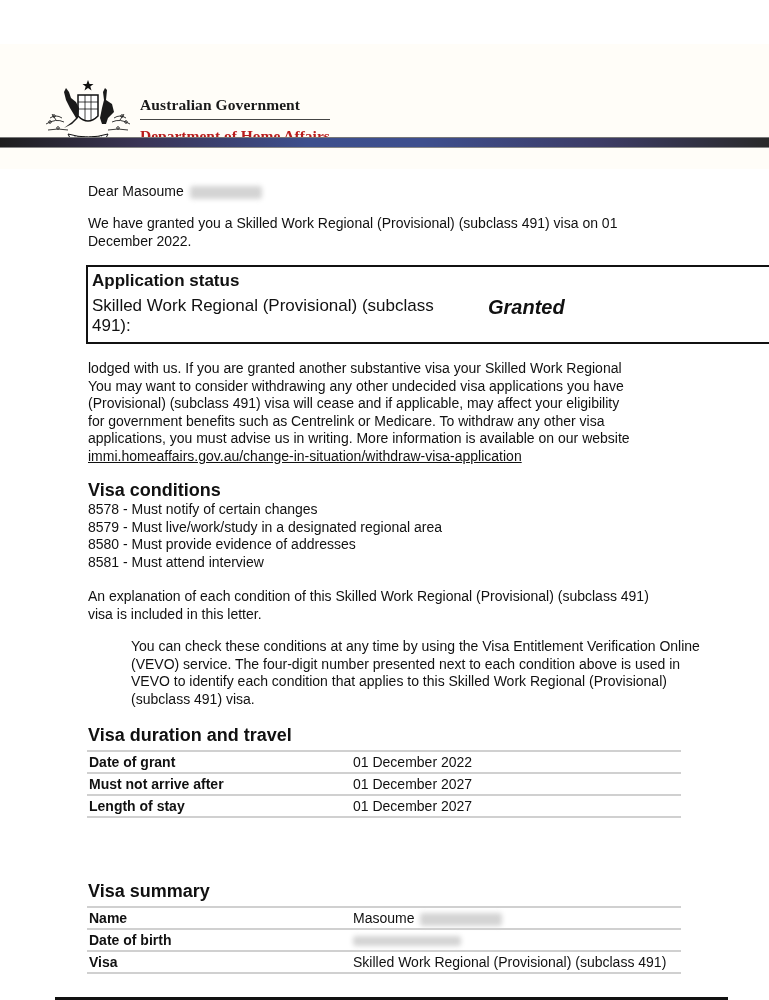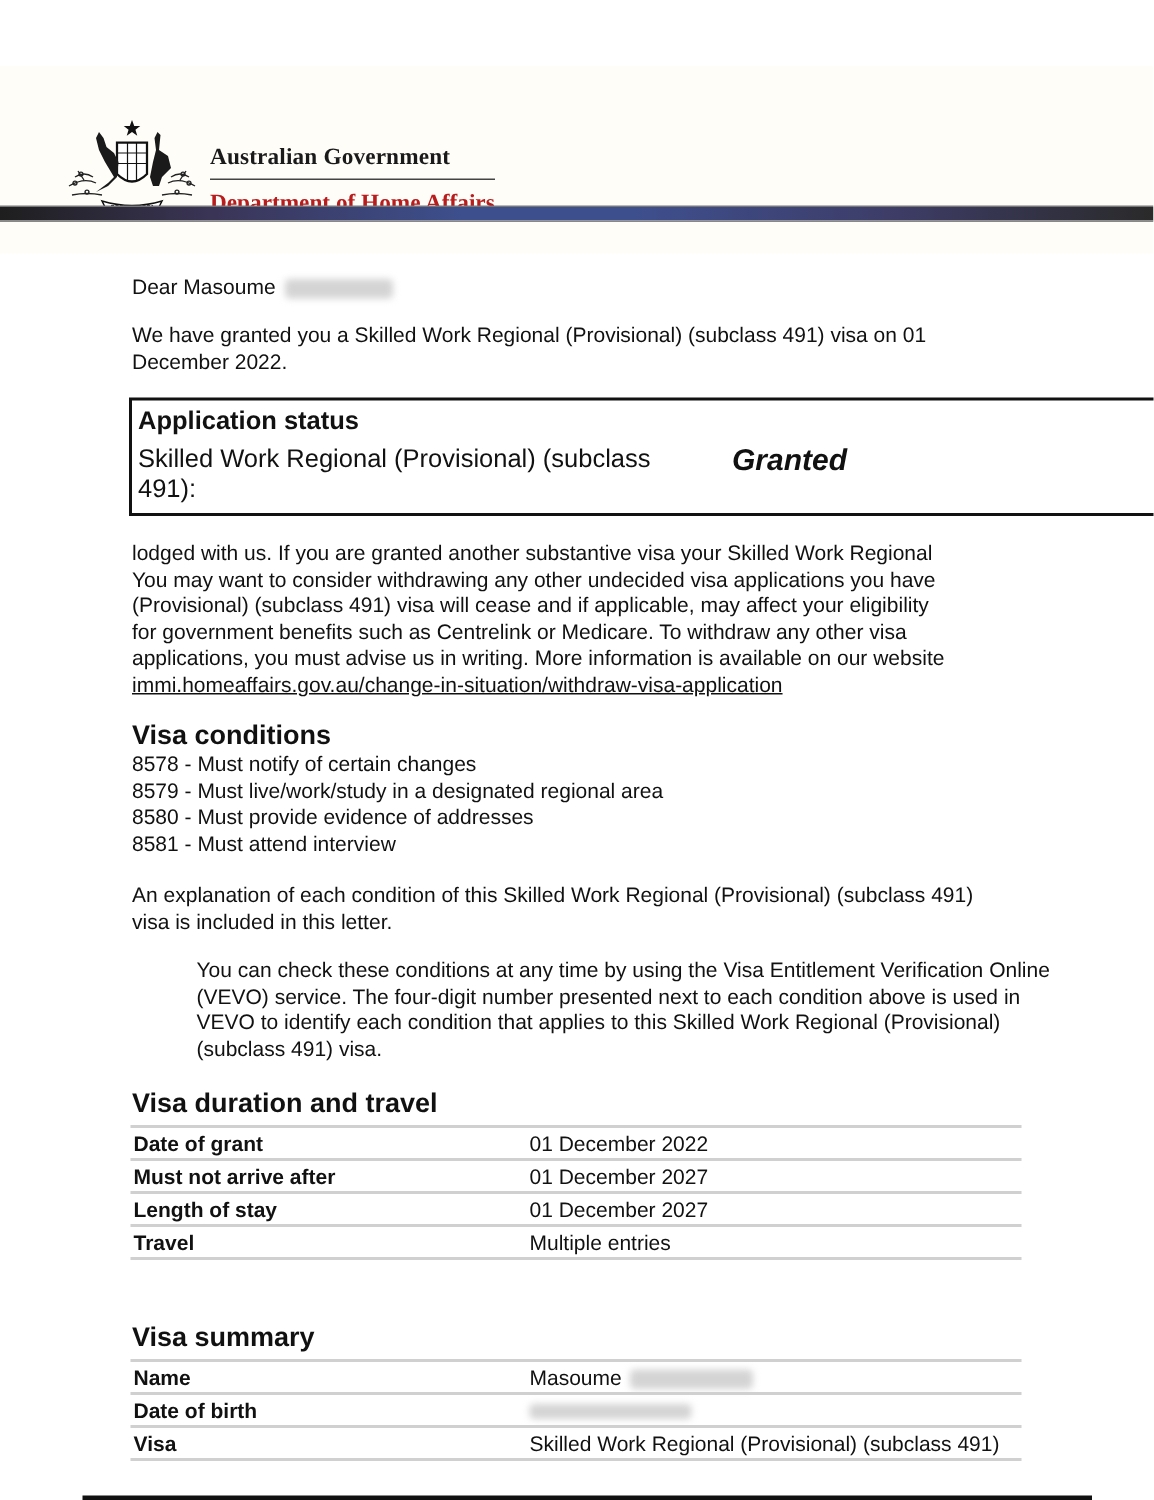--- a/index.html
+++ b/index.html
@@ -119,24 +119,20 @@
     <span class="val">01 December 2022</span>
   </div>
   <div class="row">
     <span class="lbl">Must not arrive after</span>
     <span class="val">01 December 2027</span>
   </div>
   <div class="row">
     <span class="lbl">Length of stay</span>
     <span class="val">01 December 2027</span>
   </div>
-  <div class="row">
-    <span class="lbl">Travel</span>
-    <span class="val">Multiple entries</span>
-  </div>
 </div>
 
 <div class="h2" style="top:881px;">Visa summary</div>
 <div class="tbl" style="top:906px;">
   <div class="row">
     <span class="lbl">Name</span>
     <span class="val">
       <span>Masoume</span>
       <span class="blur" style="width:82px;margin-left:2px;"></span>
     </span>

